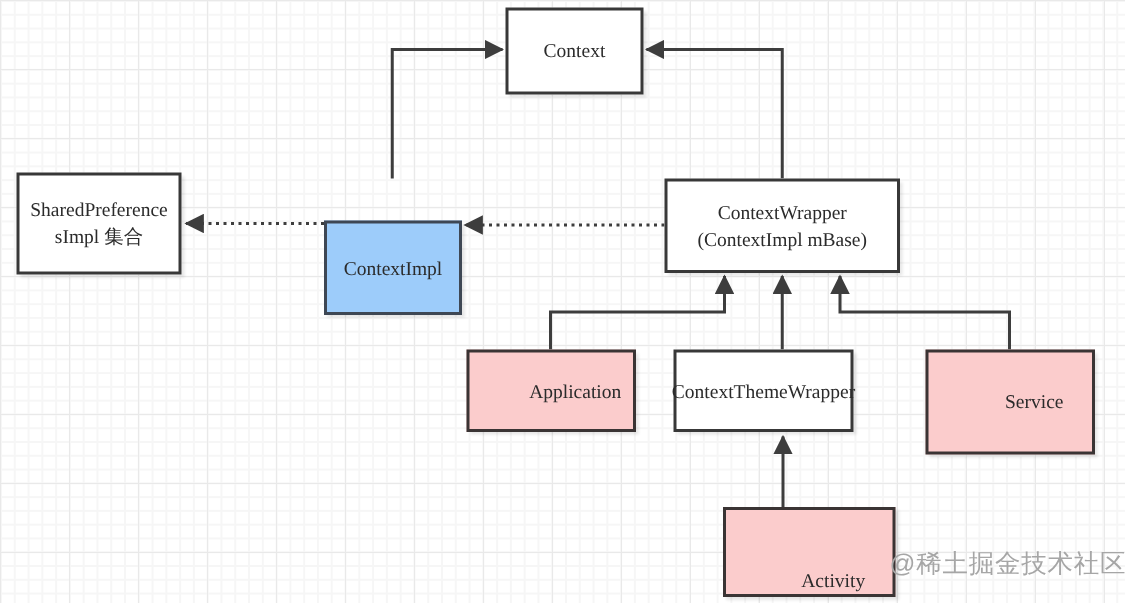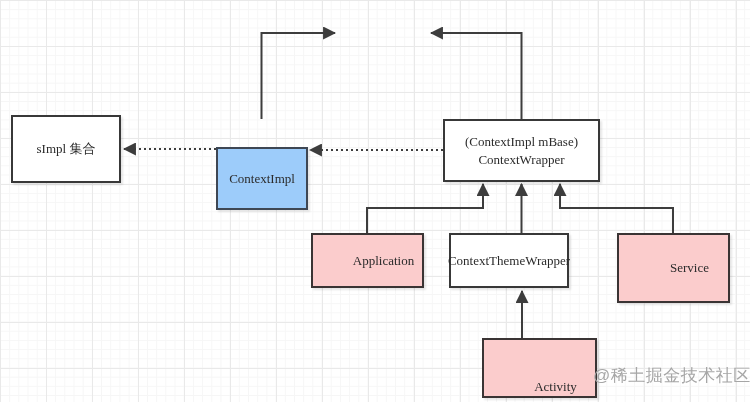--- a/index.html
+++ b/index.html
@@ -88,32 +88,36 @@
 
     <path d="M367,233 L367,208 L483,208 L483,184" fill="none" stroke="#3d3d3d" stroke-width="2" marker-end="url(#arrow)"></path>
 
     <path d="M521.5,233 L521.5,184" fill="none" stroke="#3d3d3d" stroke-width="2" marker-end="url(#arrow)"></path>
 
     <path d="M673,233 L673,208 L560,208 L560,184" fill="none" stroke="#3d3d3d" stroke-width="2" marker-end="url(#arrow)"></path>
 
     <path d="M522,338 L522,291" fill="none" stroke="#3d3d3d" stroke-width="2" marker-end="url(#arrow)"></path>
   </svg>
 
+  <div class="node" id="node-context">
+    <span>Context</span>
+  </div>
 
   <div class="node" id="node-shared-preference">
+    <span>SharedPreference</span>
     <span>sImpl 集合</span>
   </div>
 
   <div class="node node-blue" id="node-context-impl">
     <span>ContextImpl</span>
   </div>
 
   <div class="node" id="node-context-wrapper">
+    <span>ContextWrapper</span>
     <span>(ContextImpl mBase)</span>
-    <span>ContextWrapper</span>
   </div>
 
   <div class="node node-pink" id="node-application">
     <span>Application</span>
   </div>
 
   <div class="node" id="node-context-theme-wrapper">
     <span>ContextThemeWrapper</span>
   </div>
 

